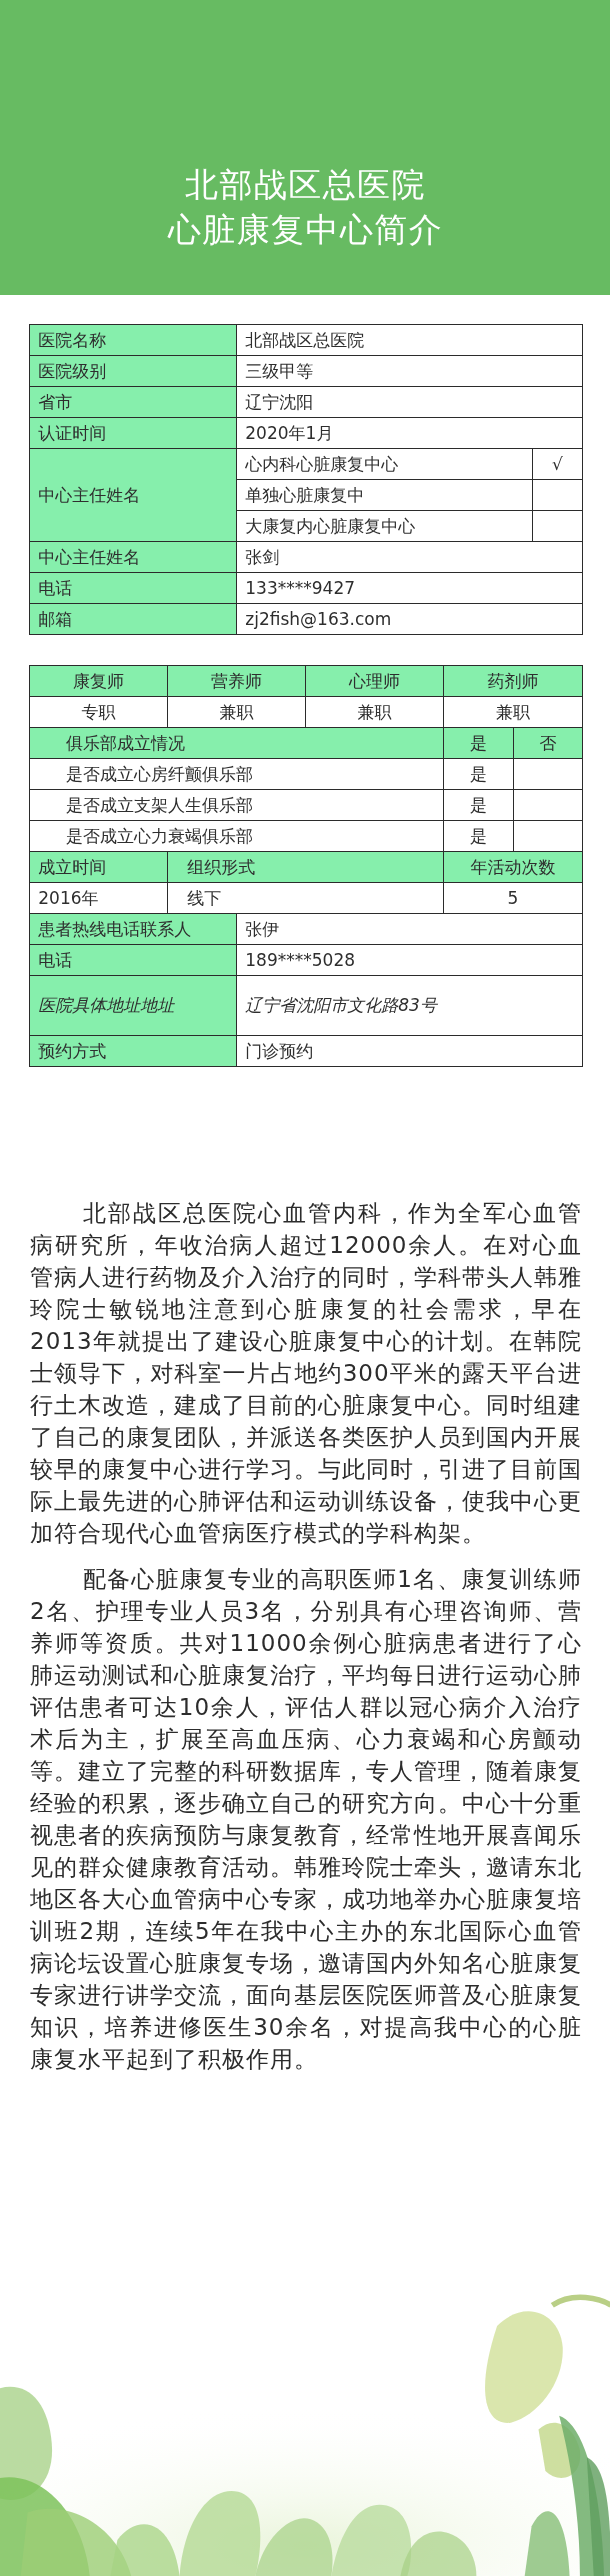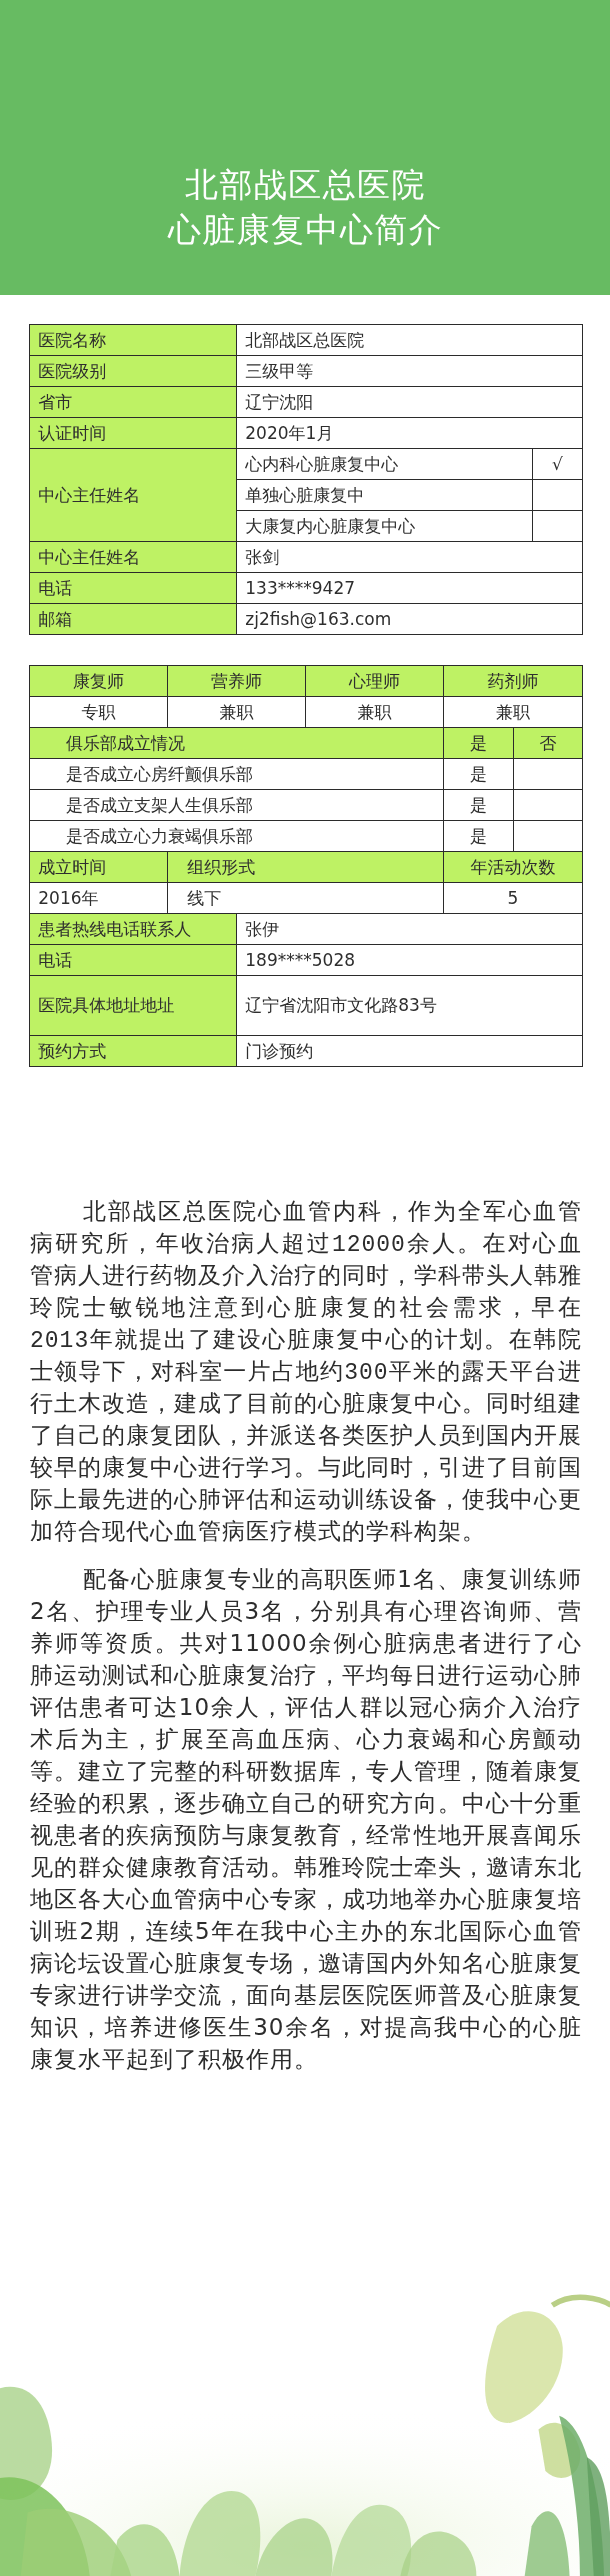--- a/index.html
+++ b/index.html
@@ -22,34 +22,34 @@
 
   table.info {
     position: absolute; left: 29px; width: 553px;
     border-collapse: collapse; table-layout: fixed;
     font-size: 17px; color: #2e2e2e;
   }
   table.info td {
     border: 1.7px solid #2b2b2b; padding: 0 0 0 8.3px;
     height: 30px; white-space: nowrap; overflow: hidden;
   }
-  td.lbl { background: #bef264; }
+  td.lbl { background: #86efac; }
   td.ctr { text-align: center; padding-left: 0 !important; }
   td.ind { padding-left: 36px !important; margin-top: 11px; }
   #t1 { top: 324px; }
   #t2 { top: 665px; }
-  td.tall { height: 59px !important; }
+  td.tall { height: 59px !important; font-style: italic; }
 
   .para {
     position: absolute; left: 30px; width: 552px;
     font-size: 23px; line-height: 32px; color: #2c2c2c;
     text-align: justify; letter-spacing: 1px;
     text-indent: 2.3em;
   }
-  #p1 { top: 1197px; font-family: Liberation Mono, monospace; }
+  #p1 { top: 1197px; }
   #p2 { top: 1563px; }
 
   .deco { position: absolute; left: 0; top: 2250px; width: 611px; height: 326px; overflow: hidden; }
 </style>
 </head>
 <body>
 
 <div class="header">
   <div class="title t1">北部战区总医院</div>
   <div class="title t2">心脏康复中心简介</div>

